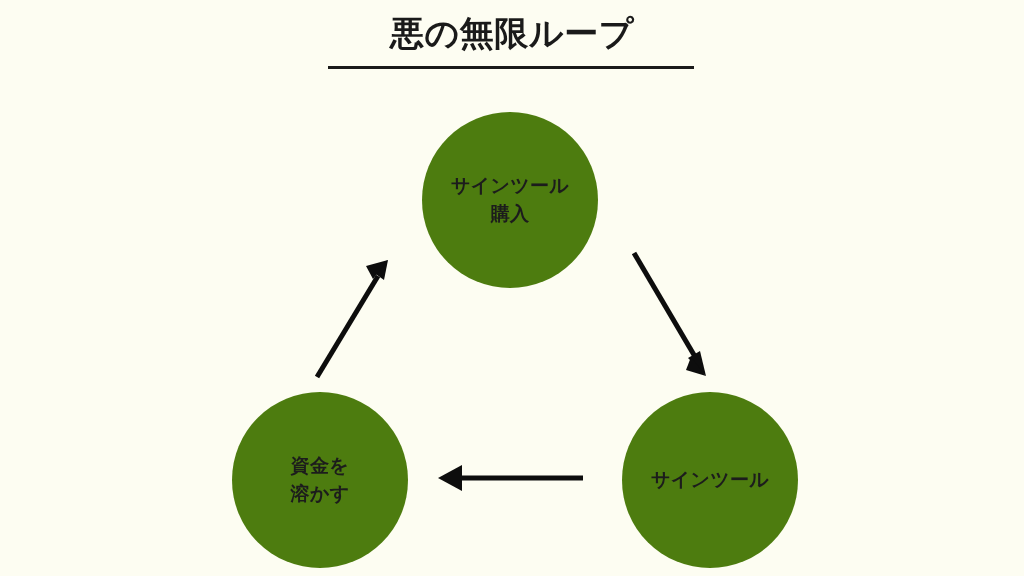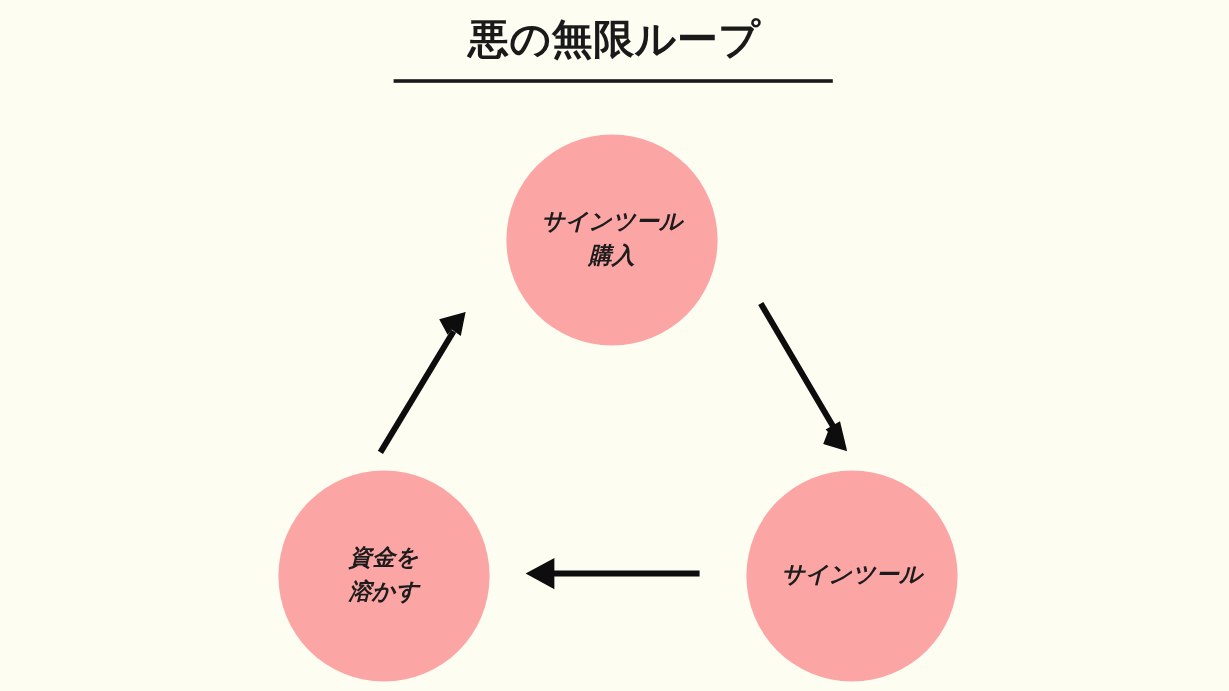--- a/index.html
+++ b/index.html
@@ -54,39 +54,38 @@
     height: 3px;
     background: #1a1a1a;
   }
 
   
   .node {
     position: absolute;
     width: 176px;
     height: 176px;
     border-radius: 50%;
-    background: #fca5a5;
+    background: #4d7c0f;
     display: flex;
     align-items: center;
     justify-content: center;
     box-sizing: border-box;
-    font-style: italic;
   }
 
   .node-label {
     font-size: 19px;
     line-height: 28px;
     font-weight: 700;
     color: #1c1c1c;
     white-space: pre-line;
     letter-spacing: 0.3px;
   }
 
   .node-label.center { text-align: center; }
-  .node-label.left   { text-align: center; }
+  .node-label.left   { text-align: left; }
 
   #node-purchase { left: 422px; top: 112px; }
   #node-use      { left: 622px; top: 392px; }
   #node-burn     { left: 232px; top: 392px; }
 
   
   #arrow-layer {
     position: absolute;
     left: 0;
     top: 0;

